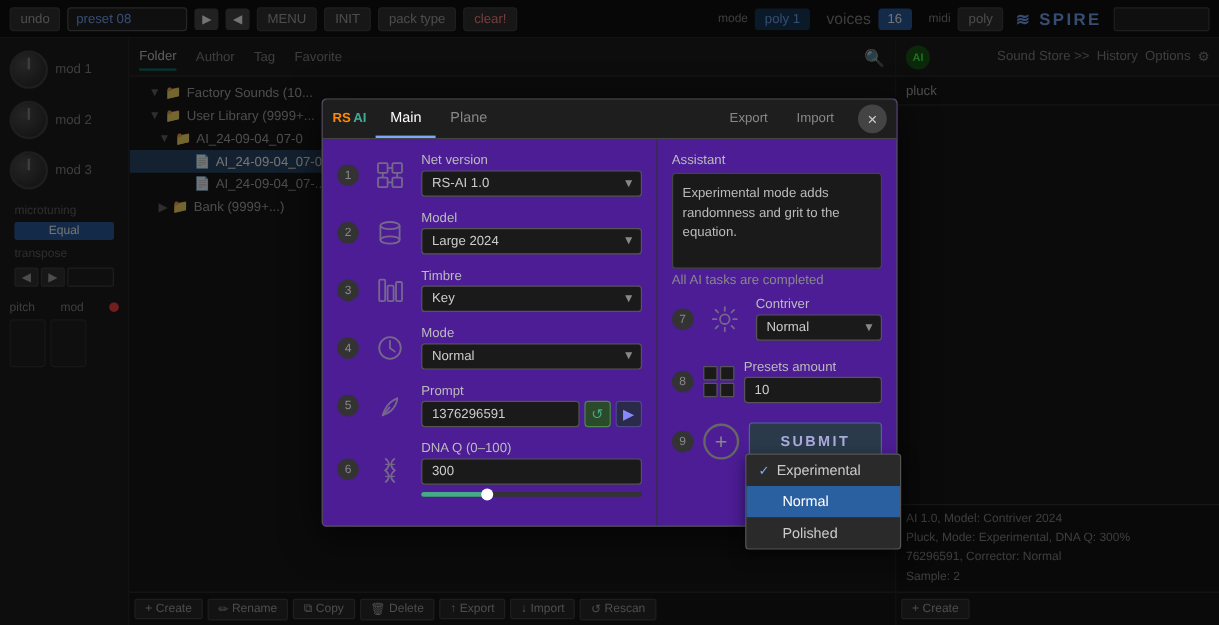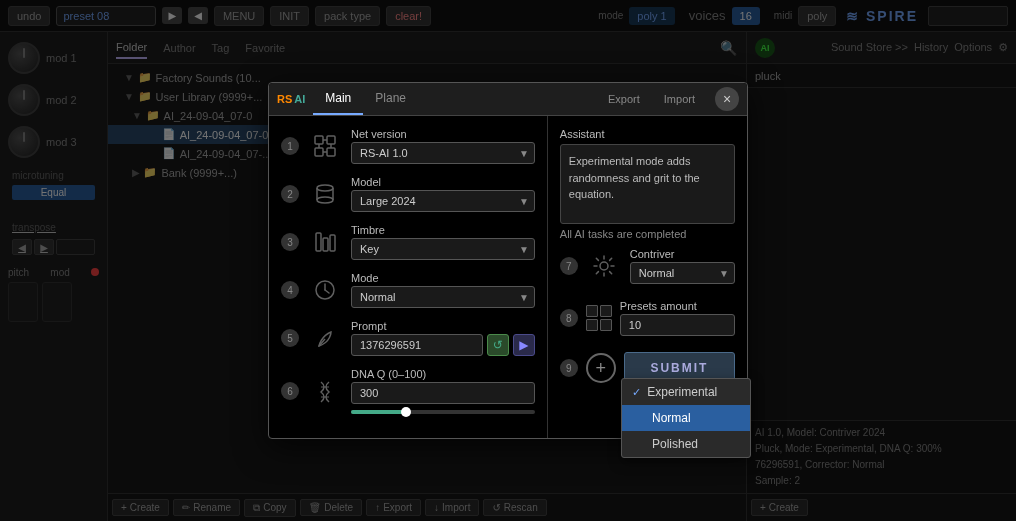--- a/index.html
+++ b/index.html
@@ -161,21 +161,21 @@
       gap: 16px;
     }
     .browser-tab {
       font-size: 11px;
       color: #888;
       cursor: pointer;
       padding: 4px 0;
     }
     .browser-tab.active {
       color: #ccc;
-      border-bottom: 2px solid #c4b5fd;
+      border-bottom: 2px solid #0f766e;
     }
     .search-icon {
       margin-left: auto;
       color: #666;
       font-size: 14px;
       cursor: pointer;
     }
 
     
     .file-tree {
@@ -287,21 +287,21 @@
       position: absolute;
       top: 0; left: 0; right: 0; bottom: 0;
       background: rgba(0,0,0,0.55);
       z-index: 100;
       display: flex;
       align-items: center;
       justify-content: center;
     }
 
     .modal {
-      background: #000000;
+      background: #4c1d95;
       border: 1px solid #555;
       border-radius: 4px;
       width: 480px;
       max-height: 480px;
       display: flex;
       flex-direction: column;
       box-shadow: 0 8px 32px rgba(0,0,0,0.7);
       position: relative;
     }
 
@@ -685,21 +685,21 @@
       <span class="mod-label">mod 2</span>
     </div>
     <div class="mod-row">
       <div class="knob"></div>
       <span class="mod-label">mod 3</span>
     </div>
     <div style="padding: 2px 8px; margin-top:4px;">
       <div class="sidebar-section">microtuning</div>
       <div class="micro-bar">Equal</div>
     </div>
-    <div style="padding: 2px 8px; margin-top:16px;text-decoration:underline;">
+    <div style="padding: 2px 8px; margin-top:0;">
       <div class="sidebar-section">transpose</div>
       <div class="transpose-row">
         <div class="small-btn">◀</div>
         <div class="small-btn">▶</div>
         <div style="flex:1; height:16px; background:#222; border:1px solid #444; border-radius:2px;"></div>
       </div>
     </div>
     <div style="padding: 2px 8px; margin-top:4px; display:flex; gap:8px;justify-content:space-between;">
       <span class="pitch-label">pitch</span>
       <span class="pitch-label">mod</span>

